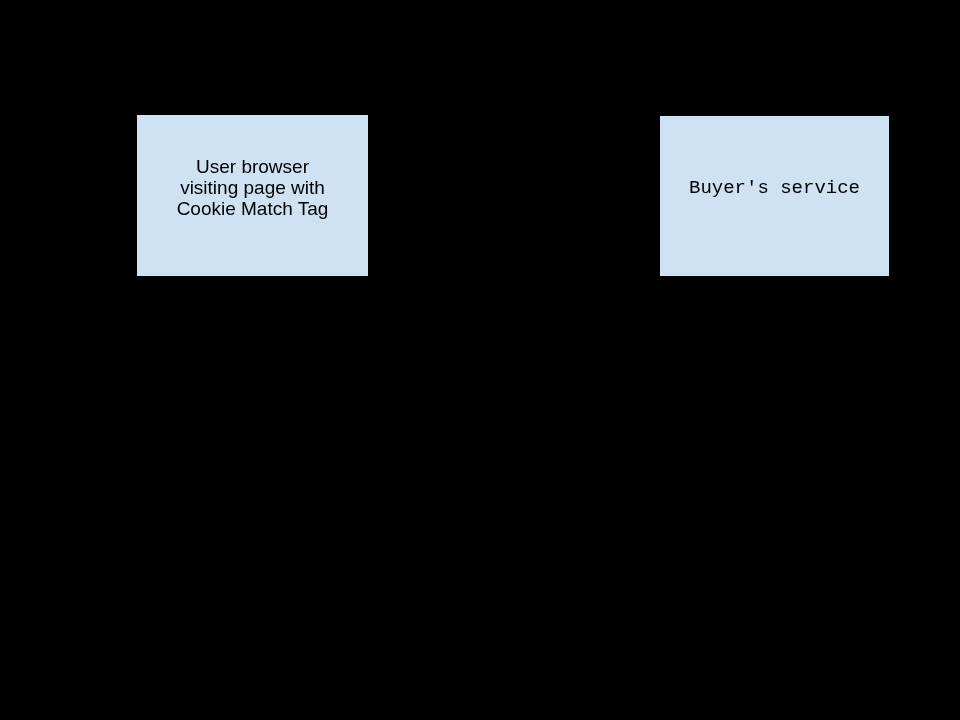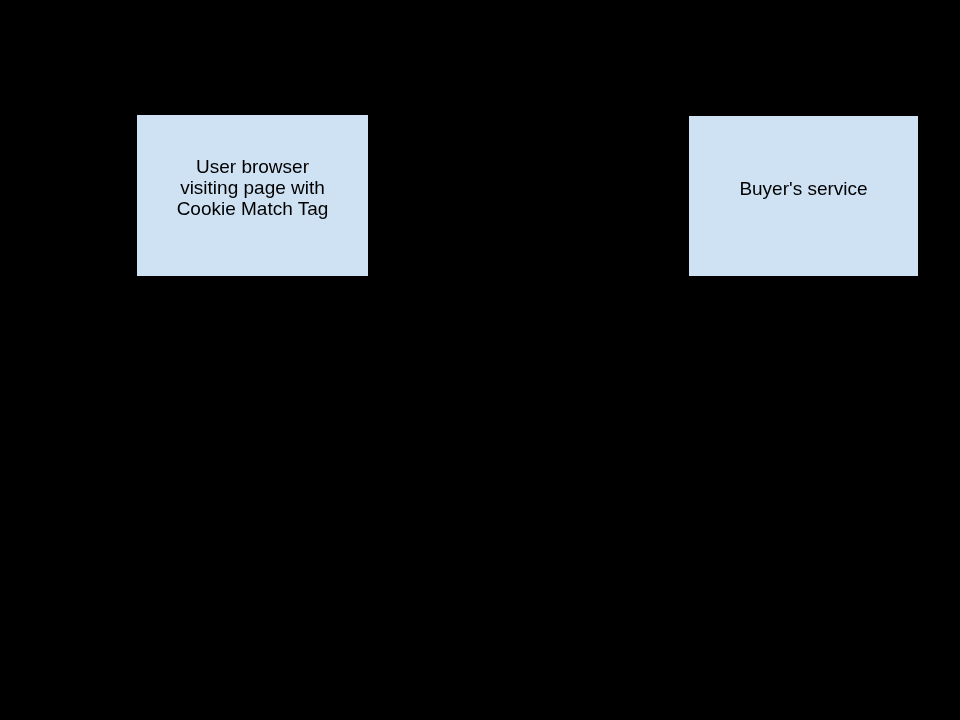--- a/index.html
+++ b/index.html
@@ -32,24 +32,25 @@
   .node-label {
     white-space: pre-line;
   }
   .node-user-browser {
     left: 136px;
     top: 114px;
     width: 233px;
     height: 163px;
   }
   .node-buyers-service {
-    left: 688px;
+    left: 659px;
     top: 115px;
     width: 231px;
     height: 162px;
+    font-family: Liberation Mono, monospace;
   }
   .node-google-cms {
     left: 140px;
     top: 493px;
     width: 232px;
     height: 161px;
   }
 </style>
 </head>
 <body>

